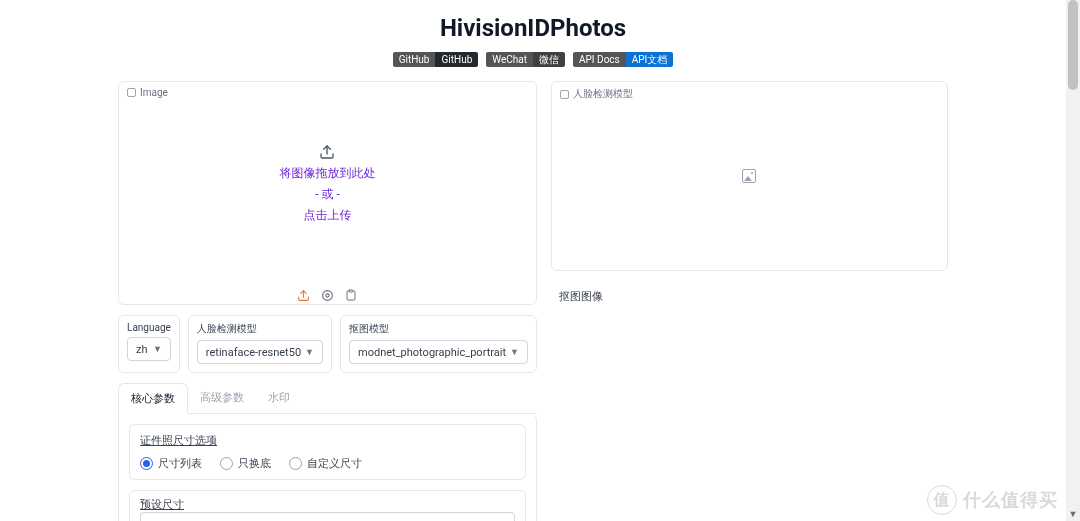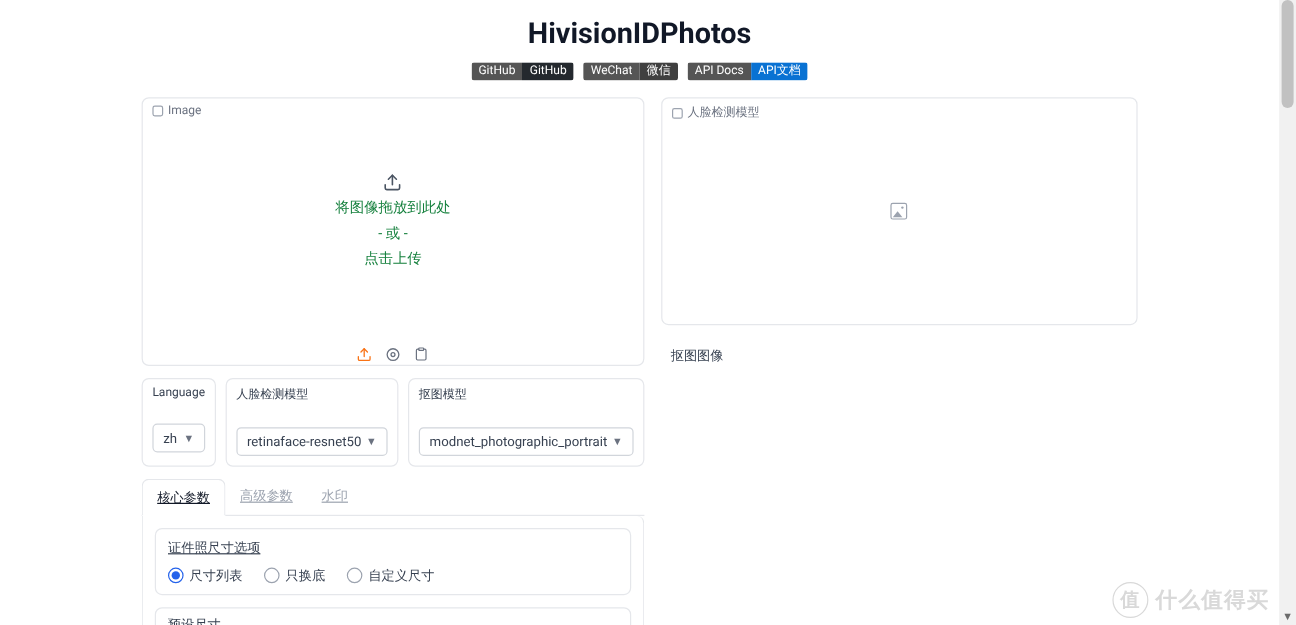--- a/index.html
+++ b/index.html
@@ -90,21 +90,21 @@
     width: 9px; height: 9px; border: 1px solid #9ca3af; border-radius: 2px;
     display:inline-block;
   }
 
   .upload-panel { height: 224px; }
   .upload-body {
     height: 202px;
     display: flex; flex-direction: column;
     align-items: center; justify-content: center;
     gap: 4px;
-    color: #15803d;
+    color: #6d28d9;
     font-size: 12px;
   }
   .upload-icon {
     width: 18px; height: 18px;
     display:flex; align-items:center; justify-content:center;
     color:#4b5563;
   }
   .upload-toolbar {
     height: 22px;
     display:flex; align-items:center; justify-content:center;
@@ -133,21 +133,21 @@
     content:""; position:absolute; right:2px; top:2px; width:2px; height:2px; background:#9ca3af; border-radius:50%;
   }
 
   
   .form-row { display:flex; gap:8px; }
   .form-cell {
     flex:1;
     border:1px solid #e5e7eb;
     border-radius:6px;
     padding: 6px 8px 8px 8px;
-    display:flex; flex-direction:column; gap:20px;
+    display:flex; flex-direction:column; gap:4px;
   }
   .form-label { font-size:10px; color:#374151; }
   .select {
     border:1px solid #d1d5db;
     border-radius:4px;
     height:24px;
     display:flex; align-items:center; justify-content:space-between;
     padding:0 8px;
     font-size:11px; color:#374151;
     background:#fff;
@@ -158,21 +158,20 @@
   
   .tabs {
     display:flex; gap:0;
     border-bottom:1px solid #e5e7eb;
     font-size:11px;
   }
   .tab {
     padding:7px 12px;
     color:#9ca3af;
     cursor:pointer;
-    text-decoration:underline;
   }
   .tab.active {
     color:#111827;
     border:1px solid #e5e7eb;
     border-bottom:1px solid #fff;
     border-top-left-radius:6px;
     border-top-right-radius:6px;
     margin-bottom:-1px;
     background:#fff;
   }

